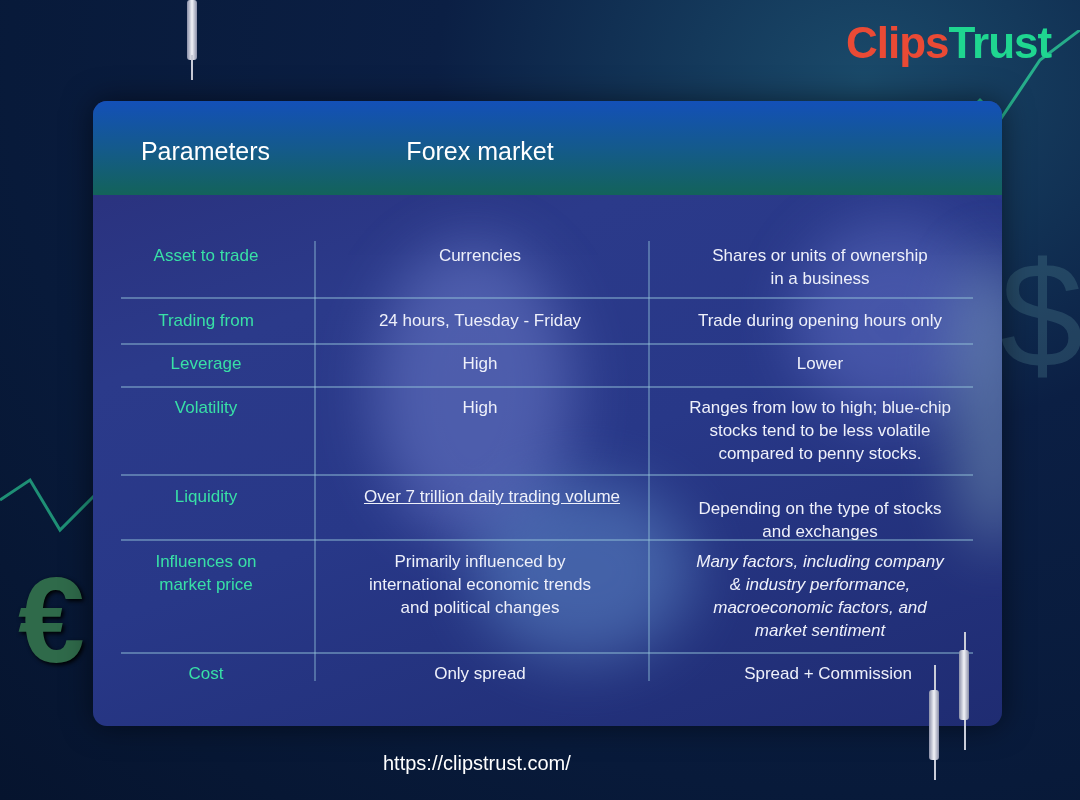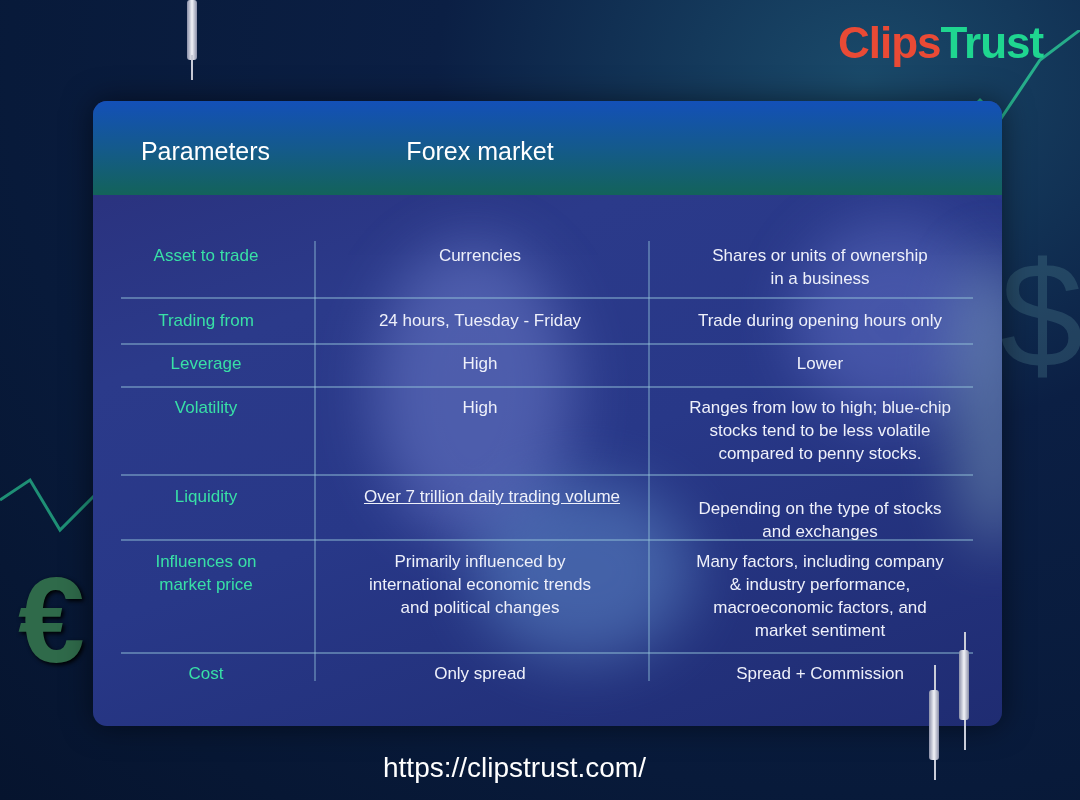--- a/index.html
+++ b/index.html
@@ -5,39 +5,39 @@
   html, body { margin:0; padding:0; }
   body {
     width:1080px; height:800px; overflow:hidden; position:relative;
     background: radial-gradient(ellipse at 80% 10%, #1a4a6a 0%, #0b1f44 35%, #081a3a 70%, #06142e 100%);
     font-family: "Liberation Sans", sans-serif;
   }
   .deco { position:absolute; }
   .candle { position:absolute; width:10px; background:linear-gradient(90deg,#8a8fa8,#f2f3f8,#8a8fa8); border-radius:3px; }
   .wick { position:absolute; width:2px; background:#c9ccd8; }
   .logo { position:absolute; left:838px; top:18px; font-size:44px; font-weight:bold; letter-spacing:-1px; }
-  .logo .a { color:#ea4a35; }
+  .logo .a { color:#ea4a35;margin-left:8px; }
   .logo .b { color:#1fd690; }
   .card {
     position:absolute; left:93px; top:101px; width:909px; height:625px;
     border-radius:14px; overflow:hidden;
     background: linear-gradient(160deg, #2a2f7a 0%, #2b3a8a 30%, #283888 55%, #1f2c72 100%);
     box-shadow: 0 0 30px rgba(0,0,0,0.5);
   }
   .glow { position:absolute; border-radius:50%; filter:blur(30px); opacity:.45; }
   .head {
     position:absolute; left:0; top:0; width:909px; height:94px;
     background: linear-gradient(180deg, #1350b8 0%, #145a8c 50%, #13635a 100%);
   }
   .hcell { position:absolute; top:36px; color:#fff; font-size:25px; text-align:center; }
   .cell { position:absolute; color:#eef0fa; font-size:17px; text-align:center; line-height:23px; }
   .param { color:#38e0a6; }
   .hline { position:absolute; left:28px; width:852px; height:2px; background:rgba(150,200,220,0.45); }
   .vline { position:absolute; width:2px; background:rgba(150,200,220,0.4); }
-  .url { position:absolute; left:383px; top:752px; color:#ffffff; font-size:28px; }
+  .url { position:absolute; left:383px; top:752px; color:#ffffff; font-size:20px; }
 </style>
 </head>
 <body>
 
 <div class="deco" style="left:940px;top:30px;width:140px;height:120px;">
   <svg width="140" height="120">
       <polyline points="0,110 40,70 60,90 100,30 140,0" fill="none" stroke="#2fe0a0" stroke-width="3" opacity=".7"></polyline>
     </svg>
 </div>
 <div class="deco" style="left:0;top:470px;width:100px;height:110px;">
@@ -108,30 +108,30 @@
     <div class="cell" style="left:556px;top:384px;width:342px;white-space:pre-line;margin-top:12px;">Depending on the type of stocks
 and exchanges</div>
   </div>
 
   <div>
     <div class="cell param" style="left:28px;top:449px;width:170px;white-space:pre-line;">Influences on
 market price</div>
     <div class="cell" style="left:222px;top:449px;width:330px;white-space:pre-line;">Primarily influenced by
 international economic trends
 and political changes</div>
-    <div class="cell" style="left:556px;top:449px;width:342px;white-space:pre-line;">Many factors, including company
+    <div class="cell" style="left:556px;top:449px;width:342px;white-space:pre-line;font-style:italic;">Many factors, including company
 &amp; industry performance,
 macroeconomic factors, and
 market sentiment</div>
   </div>
 
   <div>
     <div class="cell param" style="left:28px;top:561px;width:170px;white-space:pre-line;">Cost</div>
     <div class="cell" style="left:222px;top:561px;width:330px;white-space:pre-line;">Only spread</div>
-    <div class="cell" style="left:556px;top:561px;width:342px;white-space:pre-line;">Spread + Commission</div>
+    <div class="cell" style="left:556px;top:561px;width:342px;white-space:pre-line;padding-left:8px;">Spread + Commission</div>
   </div>
 </div>
 
 <div class="wick" style="left:964px;top:632px;height:118px;"></div>
 <div class="candle" style="left:959px;top:650px;height:70px;"></div>
 <div class="wick" style="left:934px;top:665px;height:115px;"></div>
 <div class="candle" style="left:929px;top:690px;height:70px;"></div>
 
 <div class="url">https://clipstrust.com/</div>
 

